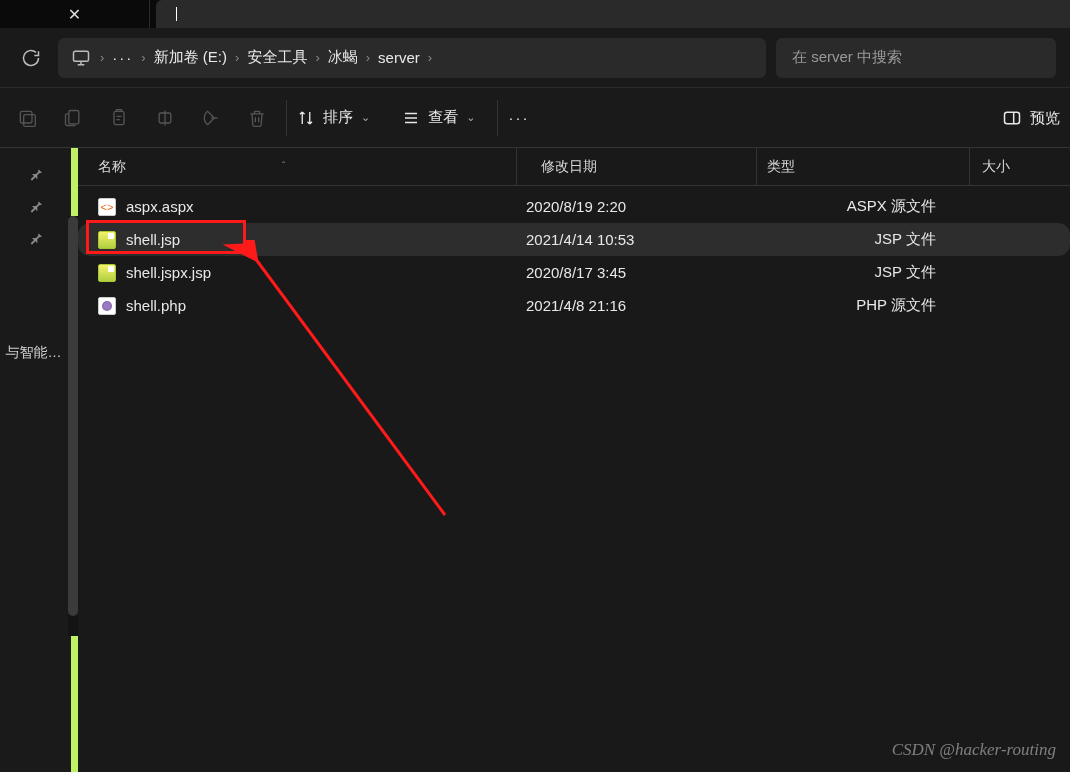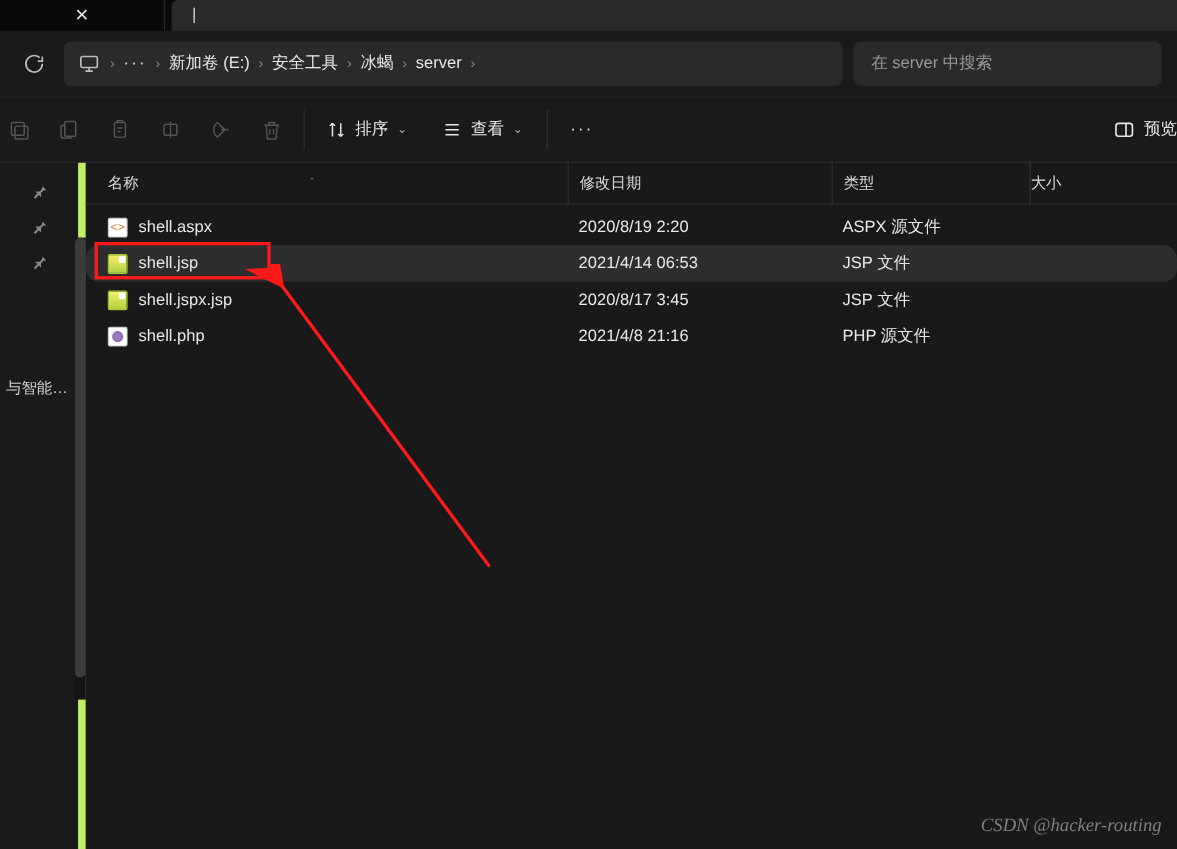--- a/index.html
+++ b/index.html
@@ -83,22 +83,21 @@
     .chev {
       color: #888;
       font-size: 13px;
     }
     .crumb { white-space: nowrap; }
     .toolbar-row {
       height: 60px;
       background: #1a1a1a;
       display: flex;
       align-items: center;
-      padding: 0 0;
-      gap: 10px;
+      padding: 0 10px;
       border-bottom: 1px solid #333;
     }
     .disabled .icon-btn, .disabled { color: #555; }
     .toolbar-group {
       display: flex;
       align-items: center;
       gap: 12px;
       padding-right: 12px;
       border-right: 1px solid #333;
       height: 36px;
@@ -150,42 +149,42 @@
     .columns-header {
       height: 38px;
       display: flex;
       align-items: center;
       border-bottom: 1px solid #333;
       font-size: 14px;
       color: #d8d8d8;
       padding-left: 20px;
     }
     .col-name { width: 418px; display:flex; align-items:center; gap:6px;}
-    .col-date { width: 240px; border-left:1px solid #333; padding-left:10px; height:100%; display:flex; align-items:center;}
+    .col-date { width: 240px; border-left:1px solid #333; padding-left:24px; height:100%; display:flex; align-items:center;}
     .col-type { width: 180px; border-left:1px solid #333; padding-left:10px; height:100%; display:flex; align-items:center;}
-    .col-size { flex:1; border-left:1px solid #333; padding-left:0; height:100%; display:flex; align-items:center;}
+    .col-size { flex:1; border-left:1px solid #333; padding-left:12px; height:100%; display:flex; align-items:center;margin-left:33px;}
     .sort-tri { color:#888; font-size:10px; margin-left:150px;}
     .file-list {
       padding: 4px 0;
     }
     .file-row {
       height: 33px;
       display: flex;
       align-items: center;
       padding-left: 20px;
       font-size: 15px;
       color: #e8e8e8;
     }
     .file-row.selected {
       background: #2d2d2d;
       border-radius: 12px;
     }
     .fname-cell { width: 418px; display:flex; align-items:center; gap:10px;}
     .fdate-cell { width: 240px; padding-left:10px;}
-    .ftype-cell { width: 180px; padding-left:10px;}
+    .ftype-cell { width: 180px; padding-left:10px;text-align:right;}
     .fsize-cell { flex:1; padding-left:10px;}
     .file-icon {
       width: 18px;
       height: 18px;
       display:flex;
       align-items:center;
       justify-content:center;
       border-radius:2px;
       font-size:11px;
     }
@@ -230,21 +229,21 @@
     }
     .scroll-thumb{
       width:100%;
       height:400px;
       background:#3b3b3b;
       border-radius:5px;
     }
     .preview-btn{
       margin-left:auto;
       display:flex;
-      align-items:flex-start;
+      align-items:flex-end;
       gap:8px;
       font-size:15px;
     }
   </style>
 </head>
 <body>
 
 <div class="top-tab-row">
   <div class="tab-close-zone">
     <span style="color:#ddd;font-size:16px;">✕</span>
@@ -384,32 +383,32 @@
           <span>类型</span>
         </div>
       <div class="col-size">
           <span>大小</span>
         </div>
     </div>
     <div class="file-list" id="file-list">
         <div class="file-row">
           <div class="fname-cell">
             <span class="file-icon icon-aspx">&lt;&gt;</span>
-            <span>shell.aspx</span>
+            <span>aspx.aspx</span>
           </div>
           <div class="fdate-cell">2020/8/19 2:20</div>
           <div class="ftype-cell">ASPX 源文件</div>
           <div class="fsize-cell"></div>
         </div>
         <div class="file-row selected">
           <div class="fname-cell">
             <span class="file-icon icon-jsp"></span>
             <span>shell.jsp</span>
           </div>
-          <div class="fdate-cell">2021/4/14 06:53</div>
+          <div class="fdate-cell">2021/4/14 10:53</div>
           <div class="ftype-cell">JSP 文件</div>
           <div class="fsize-cell"></div>
         </div>
         <div class="file-row">
           <div class="fname-cell">
             <span class="file-icon icon-jsp"></span>
             <span>shell.jspx.jsp</span>
           </div>
           <div class="fdate-cell">2020/8/17 3:45</div>
           <div class="ftype-cell">JSP 文件</div>

